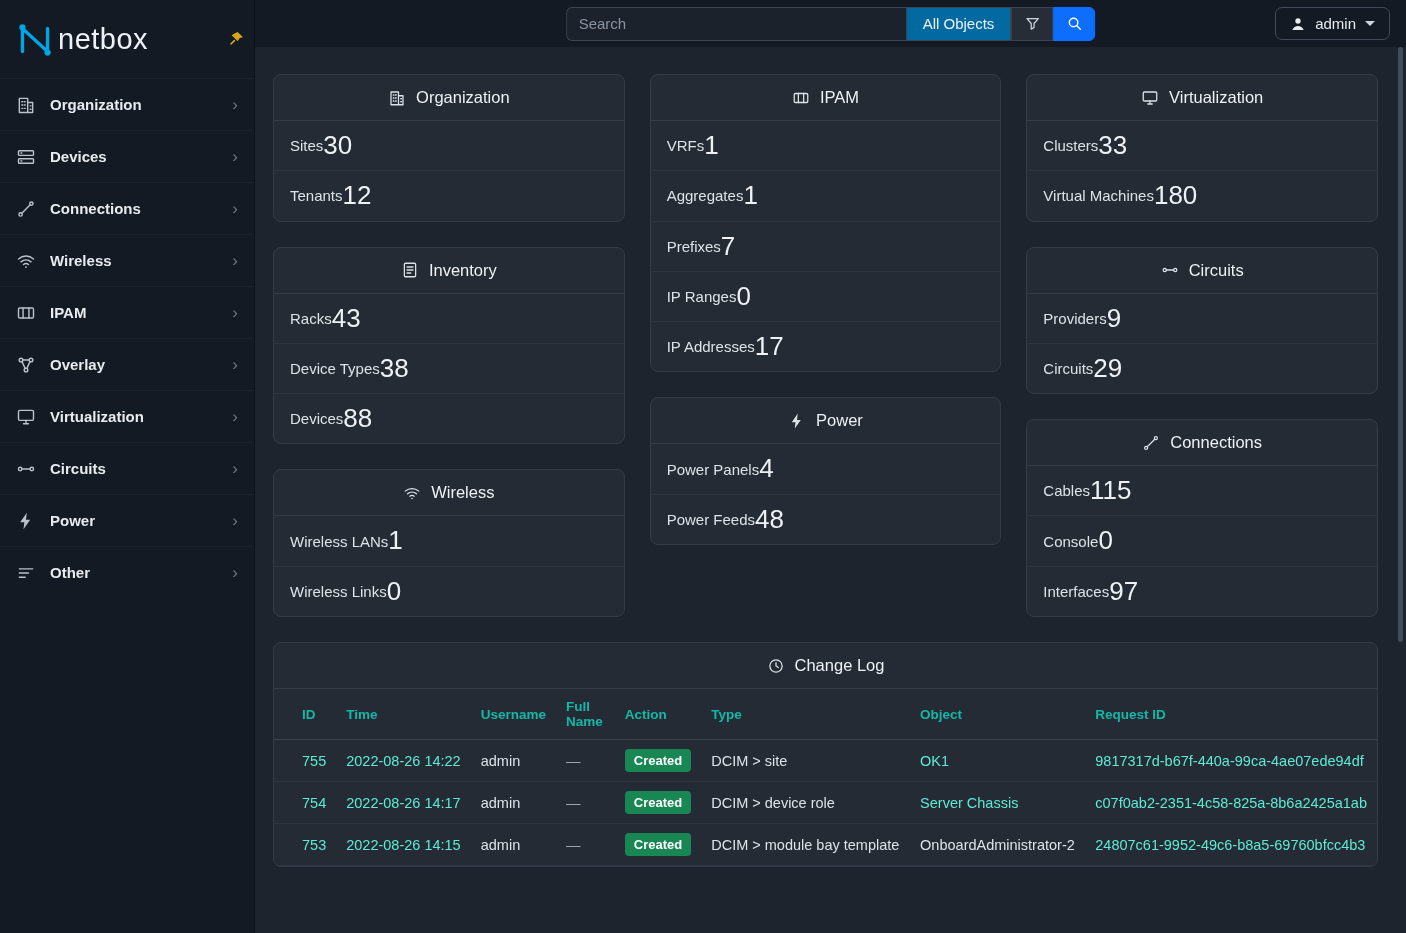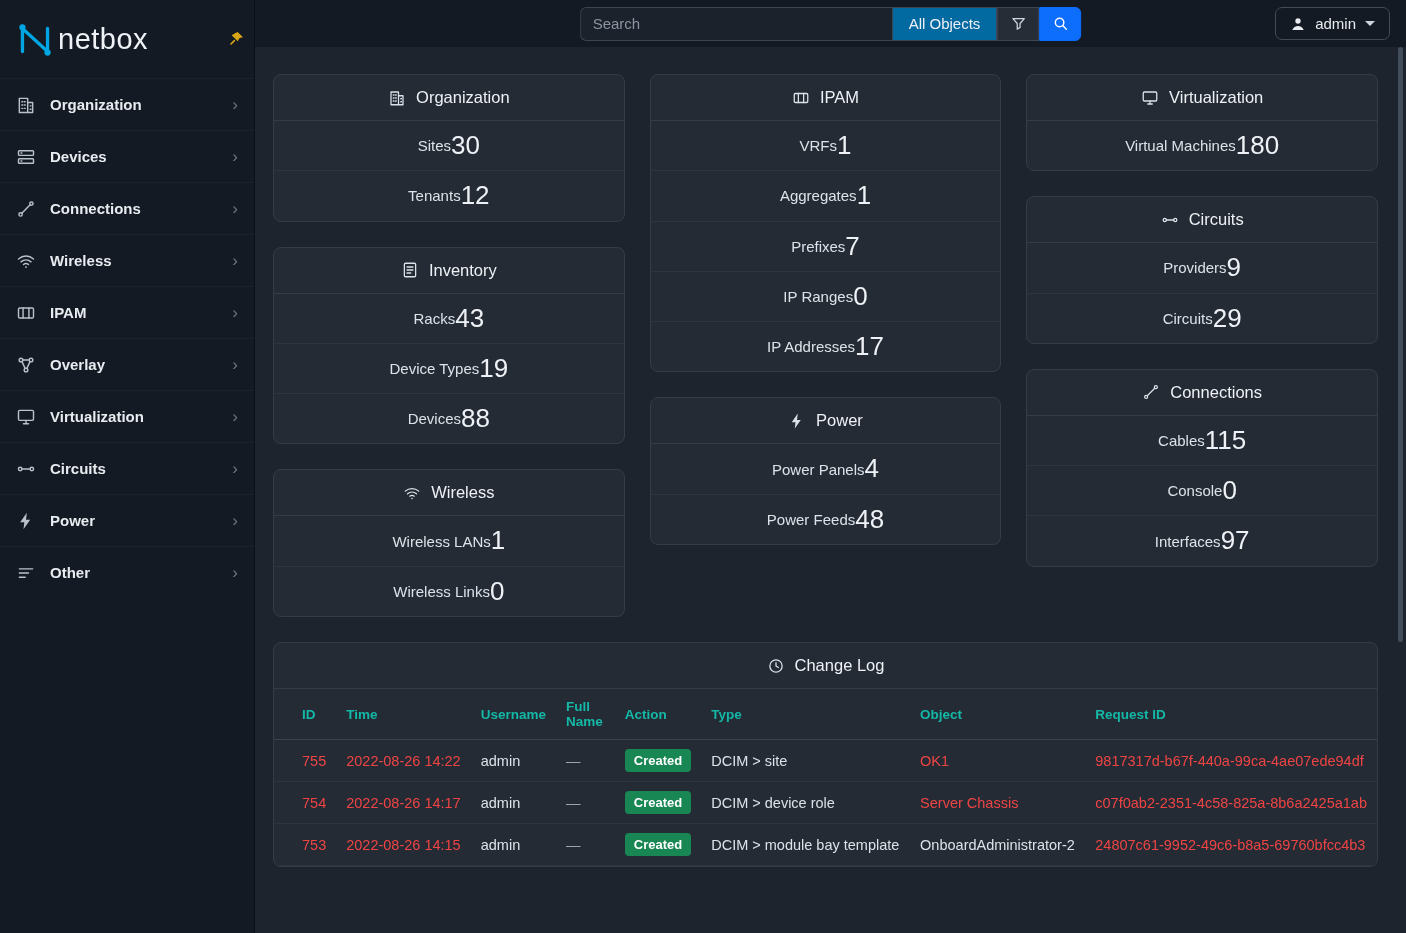--- a/index.html
+++ b/index.html
@@ -15,47 +15,47 @@
   .nav-item{display:flex;align-items:center;gap:14px;height:52px;padding:0 16px;cursor:pointer;border-top:1px solid rgba(255,255,255,.035)}
   .nav-item .lbl{flex:1;font-weight:700;font-size:15px;color:#e8ebef}
   .chev{color:#6d7684;font-size:17px;line-height:1}
   .ic{stroke:#b9c1cc;fill:none;stroke-width:1.7;stroke-linecap:round;stroke-linejoin:round}
   .ic-head{stroke:#dde2e8}
 
   
   .main{flex:1;display:flex;flex-direction:column;height:100%;overflow:hidden;position:relative}
   .topbar{height:47px;min-height:47px;background:#141a23;display:flex;align-items:center;padding:0 16px;position:relative}
   .searchgroup{display:flex;position:absolute;left:50%;transform:translateX(-50%);height:34px}
-  .search-input{width:312px;background:#1b222c;border:1px solid #3c4452;border-right:none;border-radius:6px 0 0 6px;color:#dde2e8;padding:0 12px;font-size:15px;outline:none}
+  .search-input{width:340px;background:#1b222c;border:1px solid #3c4452;border-right:none;border-radius:6px 0 0 6px;color:#dde2e8;padding:0 12px;font-size:15px;outline:none}
   .search-input::placeholder{color:#8b94a1}
   .scope-btn{background:#0369a1;border:1px solid #3c4452;color:#eef1f5;padding:0 16px;font-size:15px;display:flex;align-items:center;cursor:pointer}
   .filter-btn{background:#262d37;border:1px solid #3c4452;width:42px;display:flex;align-items:center;justify-content:center;cursor:pointer}
   .go-btn{background:#0d6efd;border:1px solid #0d6efd;width:42px;border-radius:0 6px 6px 0;display:flex;align-items:center;justify-content:center;cursor:pointer}
   .user-btn{margin-left:auto;display:flex;align-items:center;gap:9px;border:1px solid #414a58;border-radius:7px;padding:7px 14px;color:#e8ebef;background:transparent;font-size:15px;cursor:pointer}
   .caret{width:0;height:0;border-left:5px solid transparent;border-right:5px solid transparent;border-top:5px solid #cfd5dd}
 
   
   .content{flex:1;padding:27px 28px 0 18px;overflow:hidden}
   .grid{display:grid;grid-template-columns:1fr 1fr 1fr;gap:25px;align-items:start}
   .col{display:flex;flex-direction:column;gap:25px}
   .card{background:#242b35;border:1px solid #333c49;border-radius:8px;overflow:hidden}
   .card-head{display:flex;align-items:center;justify-content:center;gap:10px;padding:13px 16px;border-bottom:1px solid #333c49;font-size:16.5px;color:#eef1f5}
-  .stat-row{display:flex;align-items:center;justify-content:center;padding:11px 16px;border-bottom:1px solid #2d3540;cursor:pointer}
+  .stat-row{display:flex;align-items:center;justify-content:flex-start;padding:11px 16px;border-bottom:1px solid #2d3540;cursor:pointer}
   .stat-row:last-child{border-bottom:none}
   .stat-label{font-size:15px;color:#dde2e8}
   .stat-value{font-size:26px;color:#eef1f5;line-height:1.05}
 
   
   .changelog{margin-top:25px}
   table{width:100%;border-collapse:collapse;font-size:14.5px}
   th{text-align:left;padding:10px 10px;font-size:13.5px;color:#14b8a6;border-bottom:1px solid #3a4350;font-weight:700}
   td{padding:9px 10px;border-bottom:1px solid #2d3540;color:#dde2e8;white-space:nowrap}
   th:first-child,td:first-child{padding-left:28px}
   .c-id{width:56px}.c-time{width:126px}.c-user{width:86px}.c-full{width:72px}.c-action{width:74px}.c-type{width:214px}.c-obj{width:178px}
-  a{color:#ef4444;text-decoration:none;cursor:pointer}
+  a{color:#5eead4;text-decoration:none;cursor:pointer}
   .badge{display:inline-block;background:#198754;color:#fff;font-size:13px;font-weight:700;padding:4px 9px;border-radius:4px}
   .dash{color:#9aa3af}
   .scrollbar{position:absolute;right:3px;top:47px;width:5px;height:595px;background:#434c59;border-radius:3px;cursor:grab}
 </style>
 </head>
 <body>
 
 <div class="app">
 
   <aside class="sidebar">
@@ -222,21 +222,21 @@
                   <path d="M8 8h8M8 12h8M8 16h5"></path>
                 </svg>
               <span>Inventory</span>
             </div>
             <div class="stat-row">
               <span class="stat-label">Racks</span>
               <span class="stat-value">43</span>
             </div>
             <div class="stat-row">
               <span class="stat-label">Device Types</span>
-              <span class="stat-value">19</span>
+              <span class="stat-value">38</span>
             </div>
             <div class="stat-row">
               <span class="stat-label">Devices</span>
               <span class="stat-value">88</span>
             </div>
           </div>
 
           <div class="card">
             <div class="card-head">
               <svg class="ic ic-head" width="18" height="18" viewBox="0 0 24 24">
@@ -306,20 +306,24 @@
         </div>
 
         <div class="col">
           <div class="card">
             <div class="card-head">
               <svg class="ic ic-head" width="18" height="18" viewBox="0 0 24 24">
                   <rect x="3" y="4" width="18" height="12" rx="1.5"></rect>
                   <path d="M9 20h6M12 16v4"></path>
                 </svg>
               <span>Virtualization</span>
+            </div>
+            <div class="stat-row">
+              <span class="stat-label">Clusters</span>
+              <span class="stat-value">33</span>
             </div>
             <div class="stat-row">
               <span class="stat-label">Virtual Machines</span>
               <span class="stat-value">180</span>
             </div>
           </div>
 
           <div class="card">
             <div class="card-head">
               <svg class="ic ic-head" width="18" height="18" viewBox="0 0 24 24">

